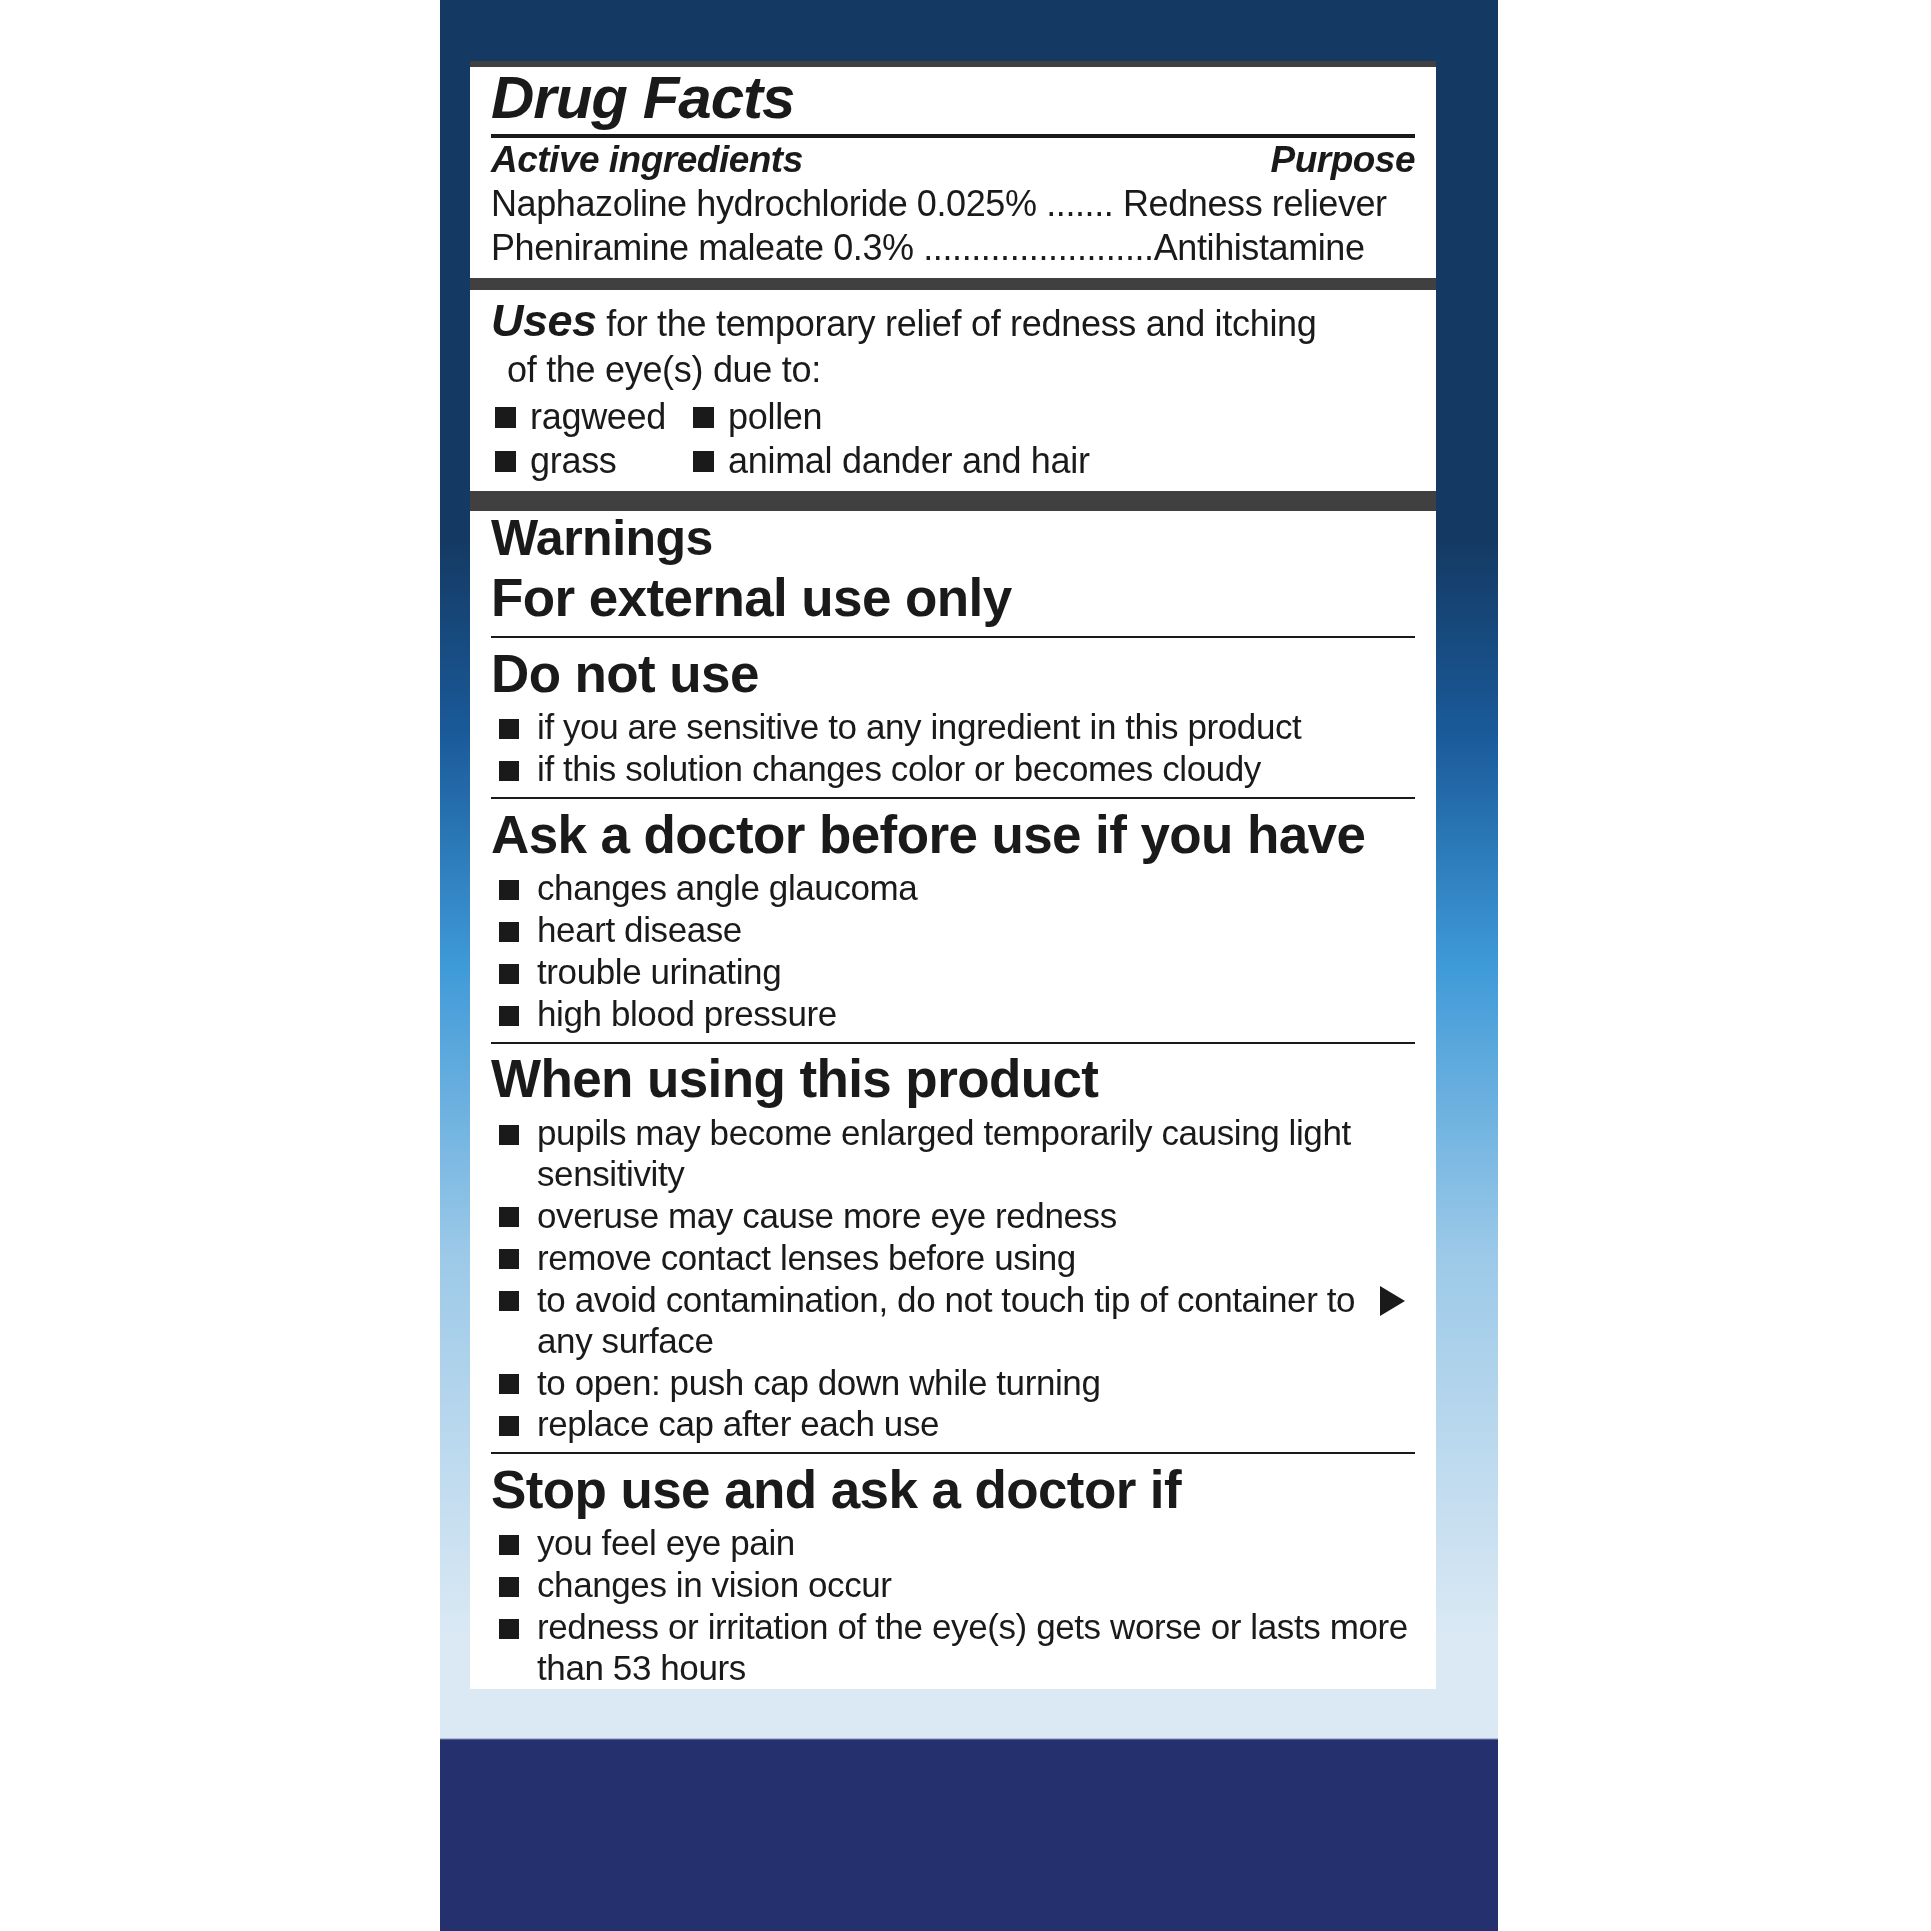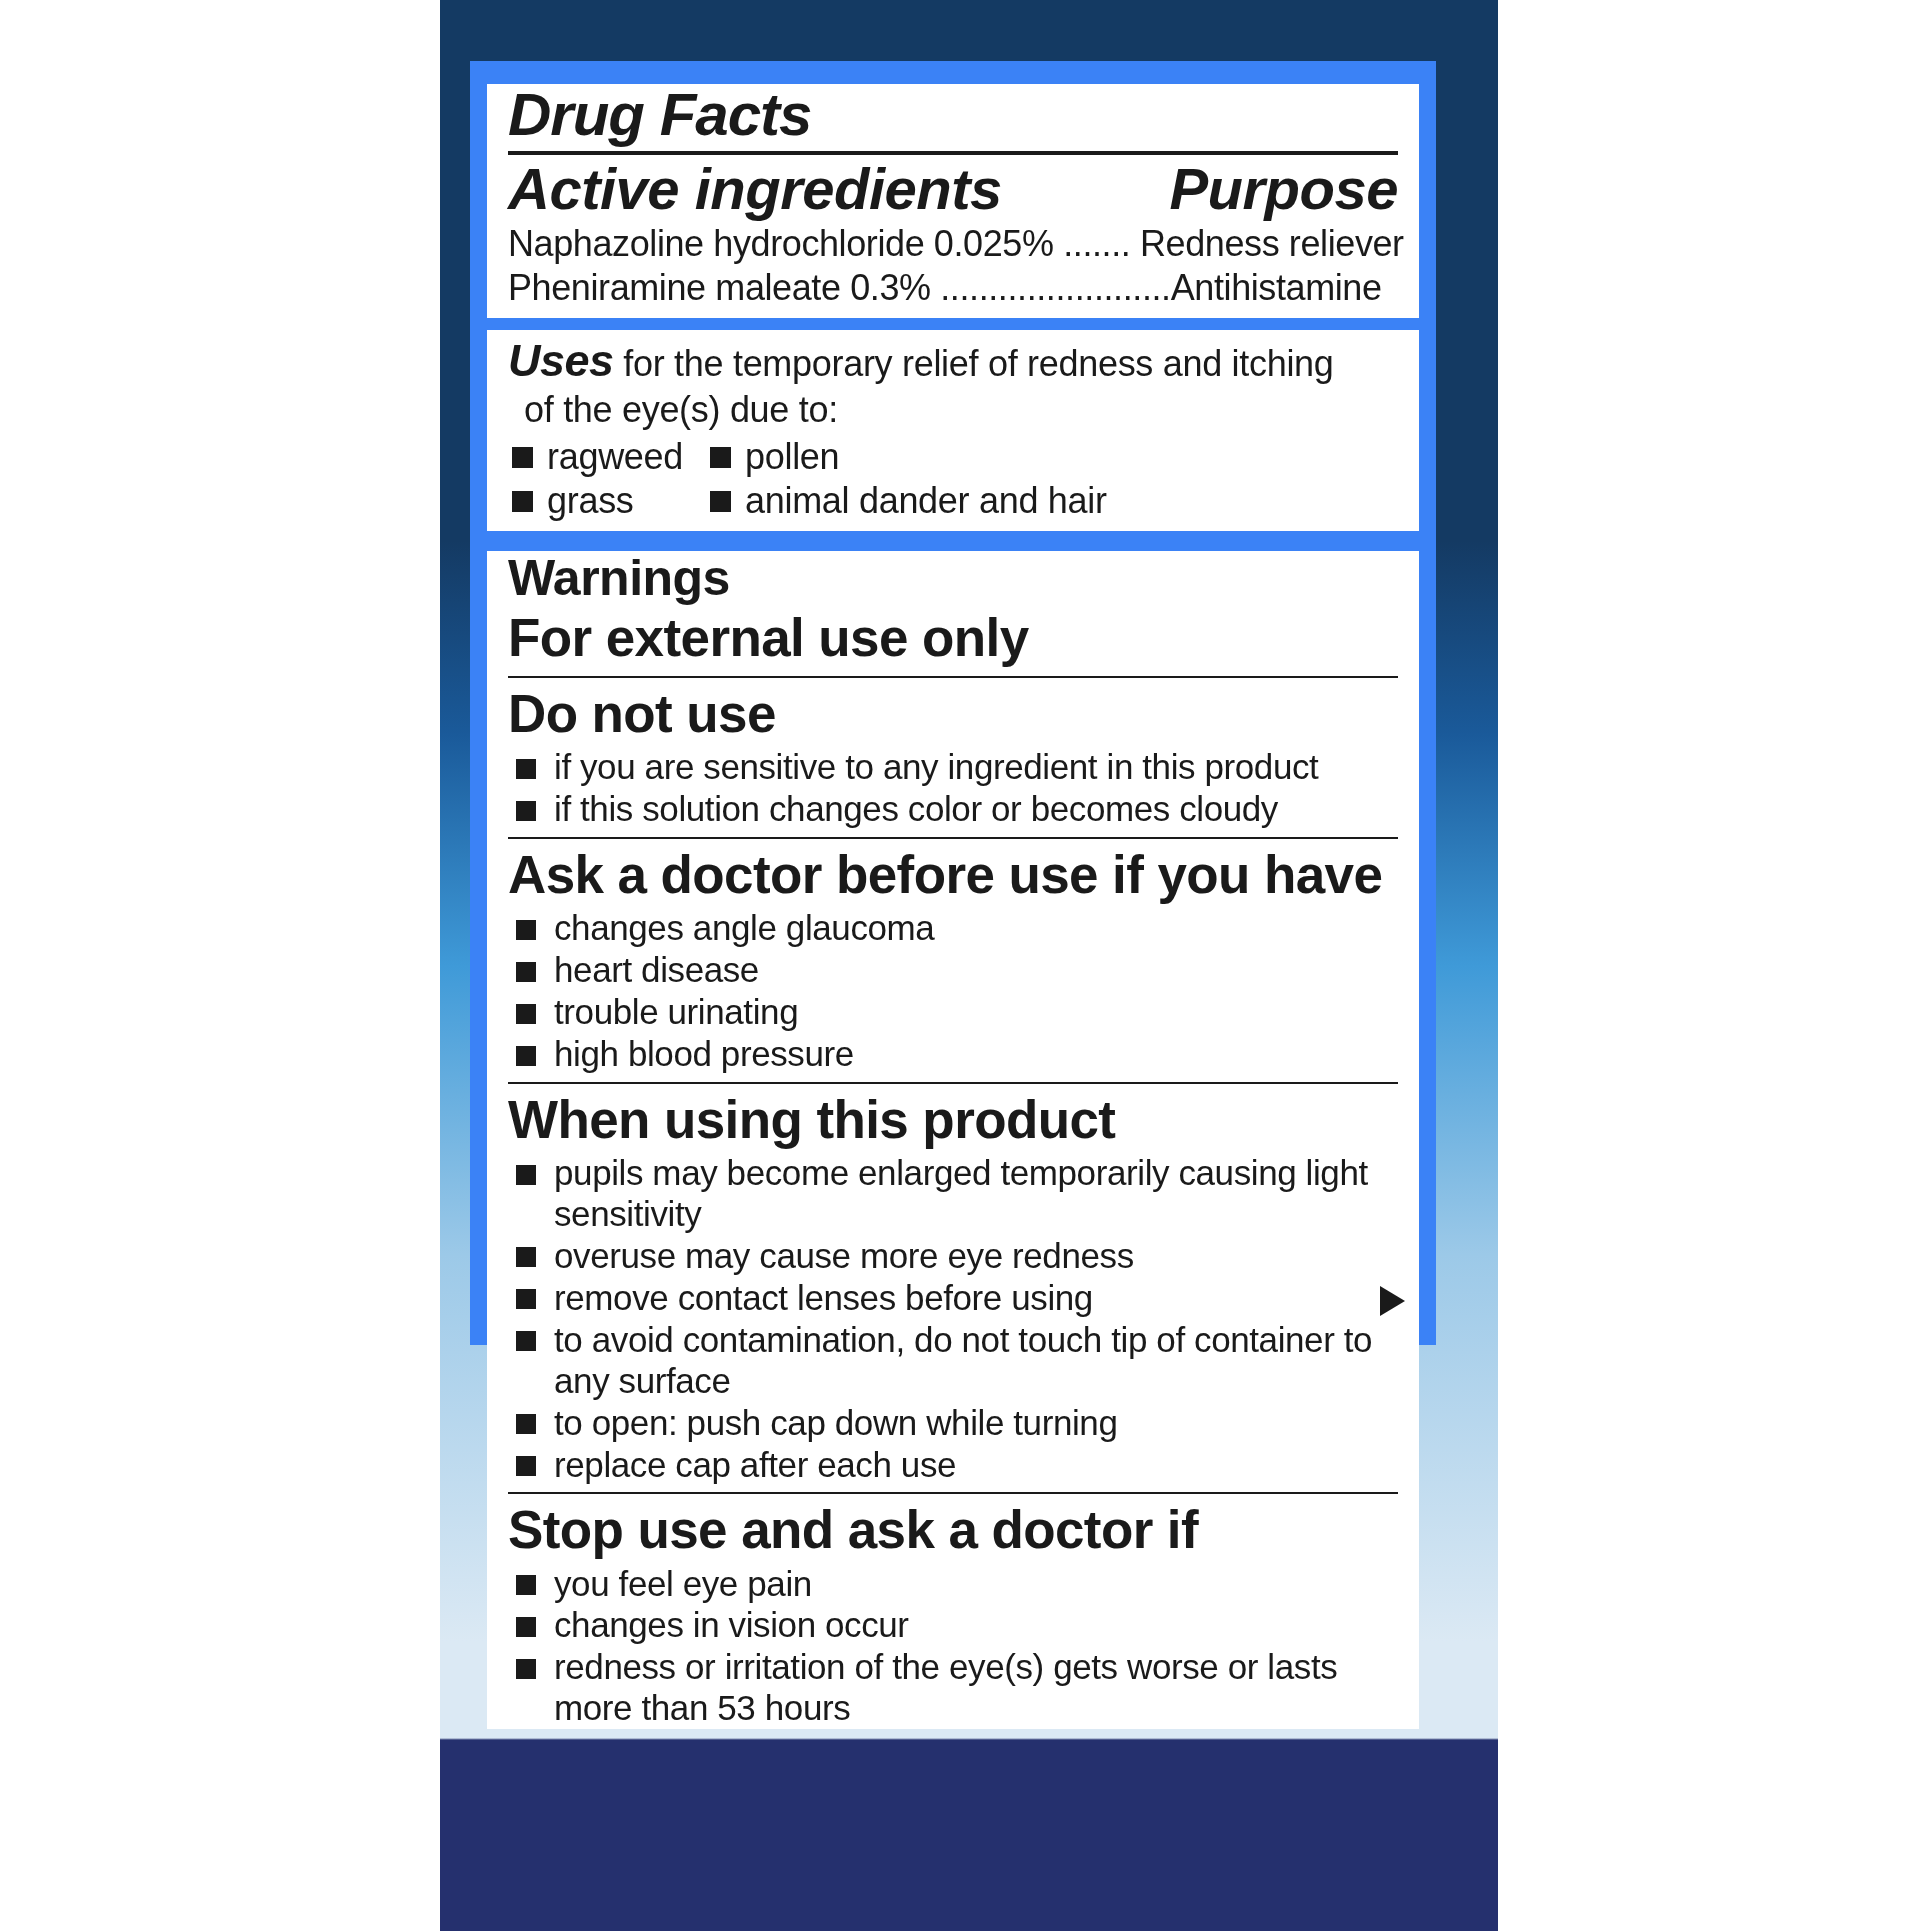--- a/index.html
+++ b/index.html
@@ -53,23 +53,23 @@
         #25306e 1931px);
   }
 
   
   #facts {
     position: absolute;
     left: 470px;
     top: 61px;
     width: 966px;
     height: 1284px;
-    background: #3b82f6;
+    background: #404040;
     box-sizing: border-box;
-    padding: 17px;
+    padding: 0;
     color: #1a1a1a;
   }
 
   .block {
     background: #ffffff;
     box-sizing: border-box;
     padding: 0 21px;
   }
 
   
@@ -93,21 +93,21 @@
   }
   .rule-thin {
     border-top: 2.9px solid #1a1a1a;
     margin: 6.8px 0 4.8px 0;
   }
 
   .row-heads {
     display: flex;
     justify-content: space-between;
     align-items: baseline;
-    font-size: 58px;
+    font-size: 37px;
     font-weight: bold;
     font-style: italic;
     letter-spacing: -0.5px;
     line-height: 1.1;
     margin-bottom: 1.9px;
   }
 
   .ing-line {
     font-size: 36px;
     line-height: 1.22;

